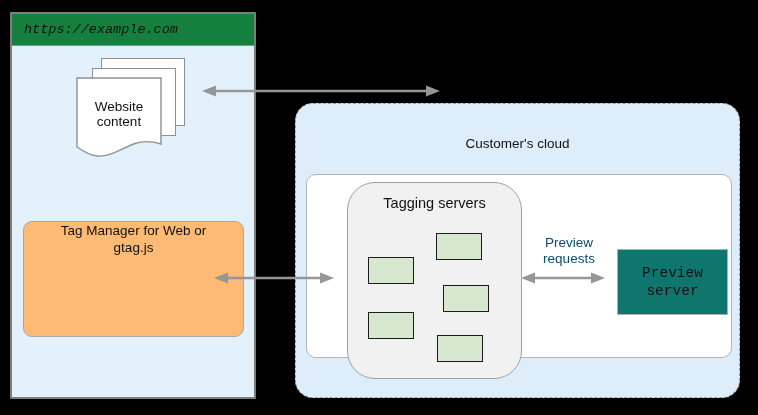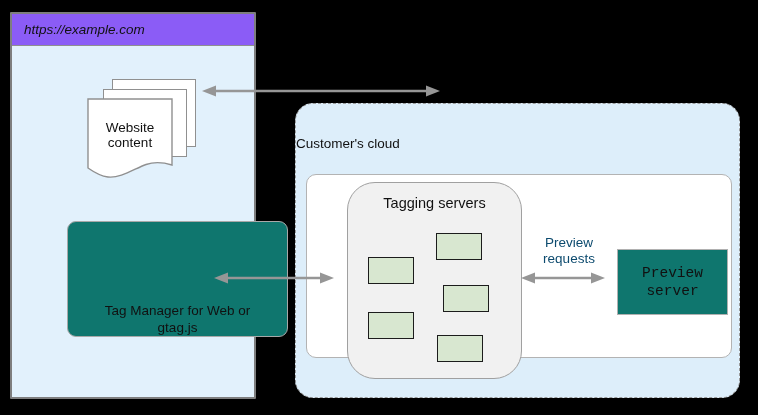--- a/index.html
+++ b/index.html
@@ -19,56 +19,56 @@
     background:var(--canvas-background);
     font-family:"Liberation Sans",sans-serif;color:var(--text-dark);
   }
   
   .browser-window{
     position:absolute;left:10px;top:12px;width:246px;height:387px;
     border:2px solid #7e7e7e;background:var(--browser-body-blue);
     box-sizing:border-box;border-radius:1px;
   }
   .title-bar{
-    height:32px;background:#8b5cf6;border-bottom:1.5px solid #8f8f8f;
+    height:32px;background:#15803d;border-bottom:1.5px solid #8f8f8f;
     display:flex;align-items:center;padding-left:12px;box-sizing:border-box;
-    font-family:Liberation Sans, sans-serif;
+    font-family:Liberation Mono, monospace;
     font-style:italic;font-size:13.5px;color:#111;
   }
   
-  .doc-stack{position:absolute;left:75px;top:44px;width:112px;height:122px;margin-top:21px;}
+  .doc-stack{position:absolute;left:64px;top:44px;width:112px;height:122px;}
   .doc-page{
     position:absolute;width:84px;height:68px;background:#fff;
     border:1.4px solid #909090;box-sizing:border-box;
   }
   .doc-page.back{left:25px;top:0;}
   .doc-page.mid{left:16px;top:10px;}
   .doc-front{position:absolute;left:0;top:19px;width:86px;height:84px;}
   .doc-front-label{
     position:absolute;left:0;top:22px;width:86px;text-align:center;
     font-size:13.5px;line-height:15px;color:#111;
   }
   
   .tag-manager-box{
     position:absolute;left:11px;top:207px;width:221px;height:116px;
-    background:#0f766e;border:1.5px solid #a8a8a8;border-radius:9px;
-    display:flex;align-items:flex-end;justify-content:center;box-sizing:border-box;margin-left:44px;
+    background:#fdba74;border:1.5px solid #a8a8a8;border-radius:9px;
+    display:flex;align-items:flex-start;justify-content:center;box-sizing:border-box;
   }
   .tag-manager-box span{
     display:block;width:168px;text-align:center;
     font-size:13.5px;line-height:17px;color:#111;
   }
   
   .customer-cloud{
     position:absolute;left:295px;top:103px;width:445px;height:295px;
     background:var(--customer-cloud-blue);
     border:1.6px dashed #999;border-radius:18px;box-sizing:border-box;
   }
   .customer-cloud-label{
-    position:absolute;left:0;right:0;top:32px;
+    position:absolute;left:0;right:0;top:32px;text-align:center;
     font-size:13.5px;color:#111;
   }
   .inner-box{
     position:absolute;left:10px;top:70px;width:426px;height:184px;
     background:#fff;border:1.5px solid #b3b3b3;border-radius:10px;box-sizing:border-box;
   }
   .tagging-box{
     position:absolute;left:40px;top:7px;width:175px;height:197px;
     background:var(--tagging-panel-gray);border:1.5px solid #a0a0a0;
     border-radius:28px;box-sizing:border-box;

